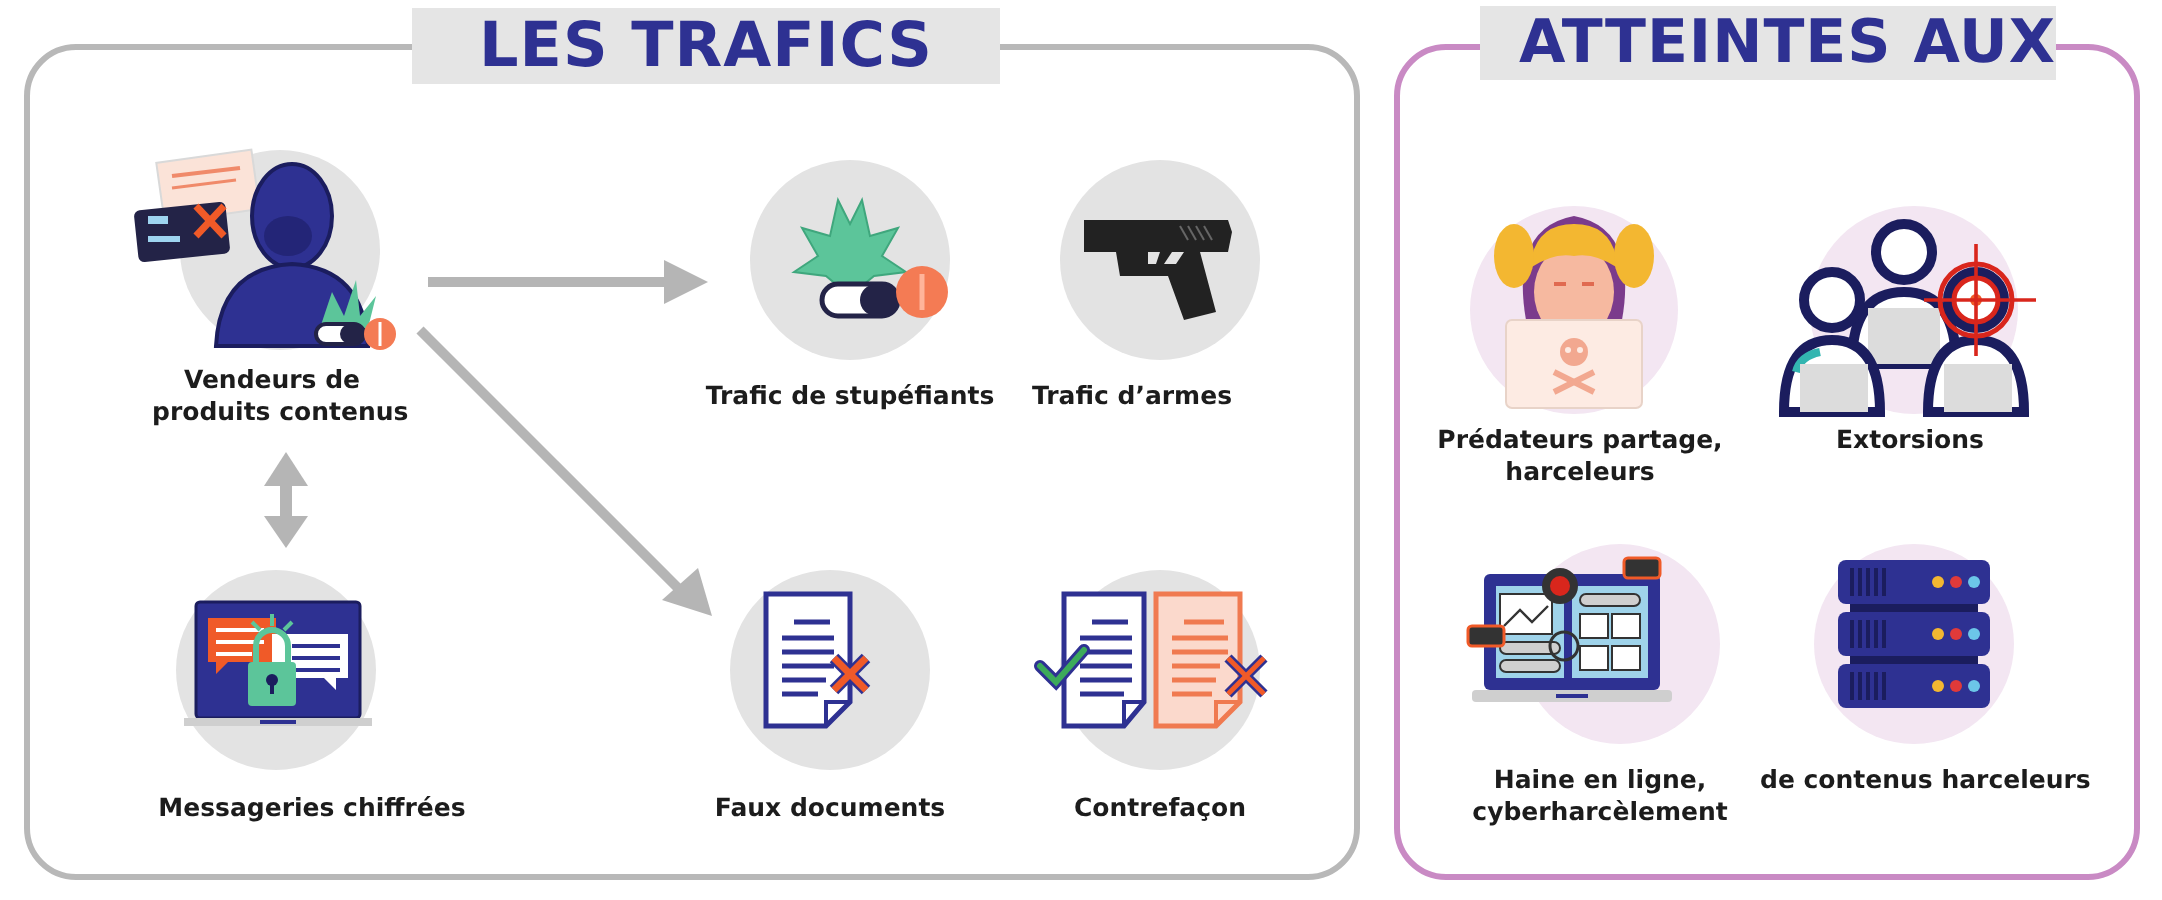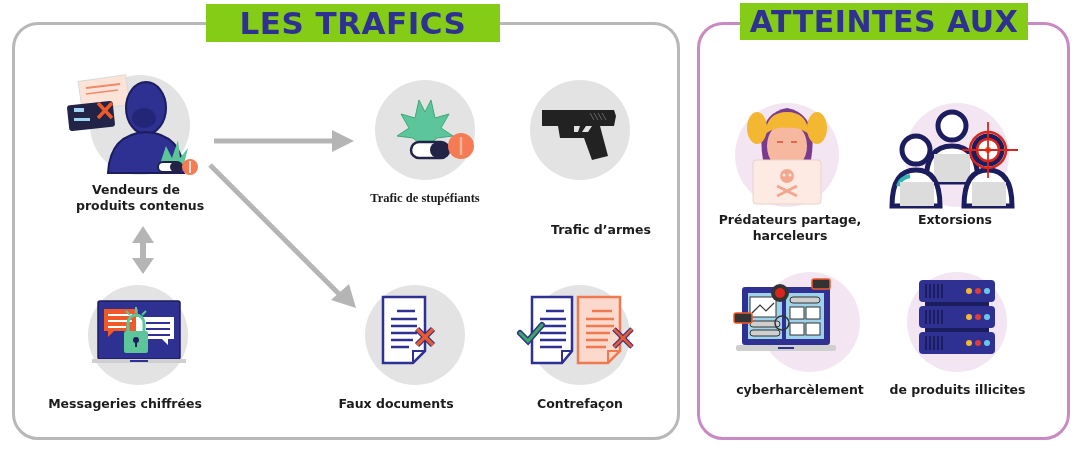--- a/index.html
+++ b/index.html
@@ -1,22 +1,22 @@
 <!DOCTYPE html>
 <html><head>
 <meta charset="utf-8">
 <style>
   html,body{margin:0;padding:0;background:#ffffff;}
   body{width:1081px;height:450px;position:relative;overflow:hidden;font-family:"Liberation Sans",sans-serif;}
   .panel{position:absolute;box-sizing:border-box;border-radius:26px;}
   .panel-left{left:12px;top:22px;width:668px;height:418px;border:3px solid #b8b8b8;}
   .panel-right{left:697px;top:22px;width:373px;height:418px;border:3px solid #c98ac4;}
-  .title{position:absolute;background:#84cc16;color:#2e3192;font-weight:bold;text-align:center;font-family:"DejaVu Sans",sans-serif;letter-spacing:0.5px;}
+  .title{position:absolute;background:#e5e5e5;color:#2e3192;font-weight:bold;text-align:center;font-family:"DejaVu Sans",sans-serif;letter-spacing:0.5px;}
   .title-left{left:206px;top:4px;width:294px;font-size:31px;line-height:38px;}
-  .title-right{left:740px;top:3px;width:288px;font-size:30px;line-height:37px;}
+  .title-right{left:740px;top:3px;width:288px;font-size:30px;line-height:37px;text-align:right;}
   .circle{position:absolute;border-radius:50%;}
   .gray{background:#e3e3e3;}
   .pink{background:#f3e6f2;}
   .label{position:absolute;font-size:12.5px;font-weight:bold;color:#1c1c1c;text-align:center;line-height:16px;white-space:nowrap;font-family:"DejaVu Sans",sans-serif;}
   svg{position:absolute;overflow:visible;}
 </style>
 </head>
 <body>
 
 <div class="panel panel-left"></div>
@@ -68,31 +68,31 @@
 </div>
 
 <div class="circle gray" style="left:375px;top:80px;width:100px;height:100px;"></div>
 <svg style="left:375px;top:80px;" width="110" height="100">
   <path d="M50 68 L38 58 L22 56 L34 48 L26 34 L40 38 L44 20 L50 32 L56 20 L60 38 L74 34 L66 48 L78 56 L62 58 Z" fill="#5cc59a" stroke="#3fa77d" stroke-width="1"></path>
   <rect x="36" y="62" width="38" height="16" rx="8" fill="#fff" stroke="#232347" stroke-width="2.5"></rect>
   <rect x="55" y="62" width="19" height="16" rx="8" fill="#232347"></rect>
   <circle cx="86" cy="66" r="13" fill="#f47b54"></circle>
   <line x1="86" y1="57" x2="86" y2="75" stroke="#ffb49a" stroke-width="2.5"></line>
 </svg>
-<div class="label" style="left:340px;top:190px;width:170px;font-family:Liberation Serif, serif;">Trafic de stupéfiants</div>
+<div class="label" style="left:340px;top:190px;width:170px;">Trafic de stupéfiants</div>
 
 <div class="circle gray" style="left:530px;top:80px;width:100px;height:100px;"></div>
 <svg style="left:530px;top:80px;" width="100" height="100">
   <path d="M12 30 L84 30 L86 36 L84 46 L56 46 L52 52 L48 52 L50 46 L44 46 L44 52 L58 52 L62 46 L70 46 L78 76 L62 80 L54 58 L30 58 L28 46 L12 46 Z" fill="#222"></path>
   <line x1="60" y1="33" x2="64" y2="40" stroke="#666" stroke-width="1"></line>
   <line x1="64" y1="33" x2="68" y2="40" stroke="#666" stroke-width="1"></line>
   <line x1="68" y1="33" x2="72" y2="40" stroke="#666" stroke-width="1"></line>
   <line x1="72" y1="33" x2="76" y2="40" stroke="#666" stroke-width="1"></line>
 </svg>
-<div class="label" style="left:531px;top:190px;width:140px;margin-top:32px;">Trafic d’armes</div>
+<div class="label" style="left:496px;top:190px;width:140px;">Trafic d’armes</div>
 
 <div class="circle gray" style="left:88px;top:285px;width:100px;height:100px;"></div>
 <svg style="left:88px;top:285px;" width="100" height="100">
   <rect x="10" y="16" width="82" height="58" rx="2" fill="#2e3192" stroke="#1b1d5e" stroke-width="1.5"></rect>
   <rect x="4" y="74" width="94" height="4" fill="#cfcfcf"></rect>
   <rect x="42" y="75" width="18" height="2" fill="#2e3192"></rect>
   <path d="M16 24 L50 24 L50 46 L26 46 L20 52 L20 46 L16 46 Z" fill="#f05a28"></path>
   <line x1="20" y1="30" x2="44" y2="30" stroke="#fff" stroke-width="2"></line>
   <line x1="20" y1="36" x2="44" y2="36" stroke="#fff" stroke-width="2"></line>
   <line x1="20" y1="42" x2="38" y2="42" stroke="#fff" stroke-width="2"></line>
@@ -101,38 +101,38 @@
   <line x1="58" y1="44" x2="82" y2="44" stroke="#2e3192" stroke-width="2"></line>
   <line x1="58" y1="50" x2="82" y2="50" stroke="#2e3192" stroke-width="2"></line>
   <path d="M40 46 L40 38 A8 8 0 0 1 56 38 L56 46" fill="none" stroke="#5cc59a" stroke-width="3"></path>
   <rect x="36" y="46" width="24" height="22" rx="2" fill="#5cc59a"></rect>
   <circle cx="48" cy="55" r="3" fill="#1b1d5e"></circle>
   <rect x="47" y="56" width="2" height="6" fill="#1b1d5e"></rect>
   <line x1="48" y1="22" x2="48" y2="28" stroke="#5cc59a" stroke-width="2"></line>
   <line x1="38" y1="26" x2="42" y2="30" stroke="#5cc59a" stroke-width="2"></line>
   <line x1="58" y1="26" x2="54" y2="30" stroke="#5cc59a" stroke-width="2"></line>
 </svg>
-<div class="label" style="left:45px;top:396px;width:160px;">Messageries chiffrées</div>
+<div class="label" style="left:76px;top:396px;width:160px;">Messageries chiffrées</div>
 
 <div class="circle gray" style="left:365px;top:285px;width:100px;height:100px;"></div>
 <svg style="left:365px;top:285px;" width="100" height="100">
   <path d="M18 12 L60 12 L60 66 L48 78 L18 78 Z" fill="#fff" stroke="#2e3192" stroke-width="2.5"></path>
   <path d="M48 78 L48 66 L60 66" fill="none" stroke="#2e3192" stroke-width="2"></path>
   <line x1="32" y1="26" x2="50" y2="26" stroke="#2e3192" stroke-width="2.5"></line>
   <line x1="26" y1="34" x2="52" y2="34" stroke="#2e3192" stroke-width="2.5"></line>
   <line x1="26" y1="41" x2="52" y2="41" stroke="#2e3192" stroke-width="2.5"></line>
   <line x1="26" y1="48" x2="52" y2="48" stroke="#2e3192" stroke-width="2.5"></line>
   <line x1="26" y1="55" x2="48" y2="55" stroke="#2e3192" stroke-width="2.5"></line>
   <line x1="26" y1="62" x2="44" y2="62" stroke="#2e3192" stroke-width="2.5"></line>
   <line x1="52" y1="44" x2="68" y2="60" stroke="#2e3192" stroke-width="6"></line>
   <line x1="68" y1="44" x2="52" y2="60" stroke="#2e3192" stroke-width="6"></line>
   <line x1="52" y1="44" x2="68" y2="60" stroke="#f05a28" stroke-width="3.5"></line>
   <line x1="68" y1="44" x2="52" y2="60" stroke="#f05a28" stroke-width="3.5"></line>
 </svg>
-<div class="label" style="left:326px;top:396px;width:140px;">Faux documents</div>
+<div class="label" style="left:345px;top:396px;width:140px;">Faux documents</div>
 
 <div class="circle gray" style="left:530px;top:285px;width:100px;height:100px;"></div>
 <svg style="left:510px;top:285px;" width="140" height="100">
   <path d="M22 12 L62 12 L62 66 L52 78 L22 78 Z" fill="#fff" stroke="#2e3192" stroke-width="2.5"></path>
   <path d="M52 78 L52 66 L62 66" fill="none" stroke="#2e3192" stroke-width="2"></path>
   <line x1="36" y1="26" x2="54" y2="26" stroke="#2e3192" stroke-width="2.5"></line>
   <line x1="30" y1="34" x2="56" y2="34" stroke="#2e3192" stroke-width="2.5"></line>
   <line x1="30" y1="41" x2="56" y2="41" stroke="#2e3192" stroke-width="2.5"></line>
   <line x1="30" y1="48" x2="56" y2="48" stroke="#2e3192" stroke-width="2.5"></line>
   <line x1="30" y1="55" x2="56" y2="55" stroke="#2e3192" stroke-width="2.5"></line>
@@ -211,20 +211,21 @@
   <rect x="76" y="42" width="14" height="12" fill="#fff" stroke="#333" stroke-width="1"></rect>
   <rect x="60" y="58" width="14" height="12" fill="#fff" stroke="#333" stroke-width="1"></rect>
   <rect x="76" y="58" width="14" height="12" fill="#fff" stroke="#333" stroke-width="1"></rect>
   <circle cx="50" cy="28" r="9" fill="#333"></circle>
   <circle cx="50" cy="28" r="5" fill="#d9261c"></circle>
   <circle cx="52" cy="58" r="7" fill="none" stroke="#333" stroke-width="1.5"></circle>
   <rect x="82" y="14" width="18" height="10" rx="2" fill="#333" stroke="#f05a28" stroke-width="1.5"></rect>
   <rect x="4" y="48" width="18" height="10" rx="2" fill="#333" stroke="#f05a28" stroke-width="1.5"></rect>
 </svg>
 <div class="label" style="left:735px;top:382px;width:130px;">
+  <div>Haine en ligne,</div>
   <div>cyberharcèlement</div>
 </div>
 
 <div class="circle pink" style="left:907px;top:272px;width:100px;height:100px;"></div>
 <svg style="left:907px;top:272px;" width="100" height="100">
   <rect x="18" y="28" width="64" height="8" fill="#1b1d5e"></rect>
   <rect x="18" y="52" width="64" height="8" fill="#1b1d5e"></rect>
   <rect x="12" y="8" width="76" height="22" rx="4" fill="#2e3192"></rect>
   <rect x="12" y="34" width="76" height="22" rx="4" fill="#2e3192"></rect>
   <rect x="12" y="60" width="76" height="22" rx="4" fill="#2e3192"></rect>
@@ -249,14 +250,14 @@
     <circle cx="71" cy="19" r="3" fill="#e03a3a"></circle>
     <circle cx="80" cy="19" r="3" fill="#6cc6e8"></circle>
   <circle cx="62" cy="45" r="3" fill="#f3b731"></circle>
     <circle cx="71" cy="45" r="3" fill="#e03a3a"></circle>
     <circle cx="80" cy="45" r="3" fill="#6cc6e8"></circle>
   <circle cx="62" cy="71" r="3" fill="#f3b731"></circle>
     <circle cx="71" cy="71" r="3" fill="#e03a3a"></circle>
     <circle cx="80" cy="71" r="3" fill="#6cc6e8"></circle>
 </svg>
 <div class="label" style="left:880px;top:382px;width:155px;">
-  <div>de produits illicites</div>
+  <div>de contenus harceleurs</div>
 </div>
 
 </body></html>

